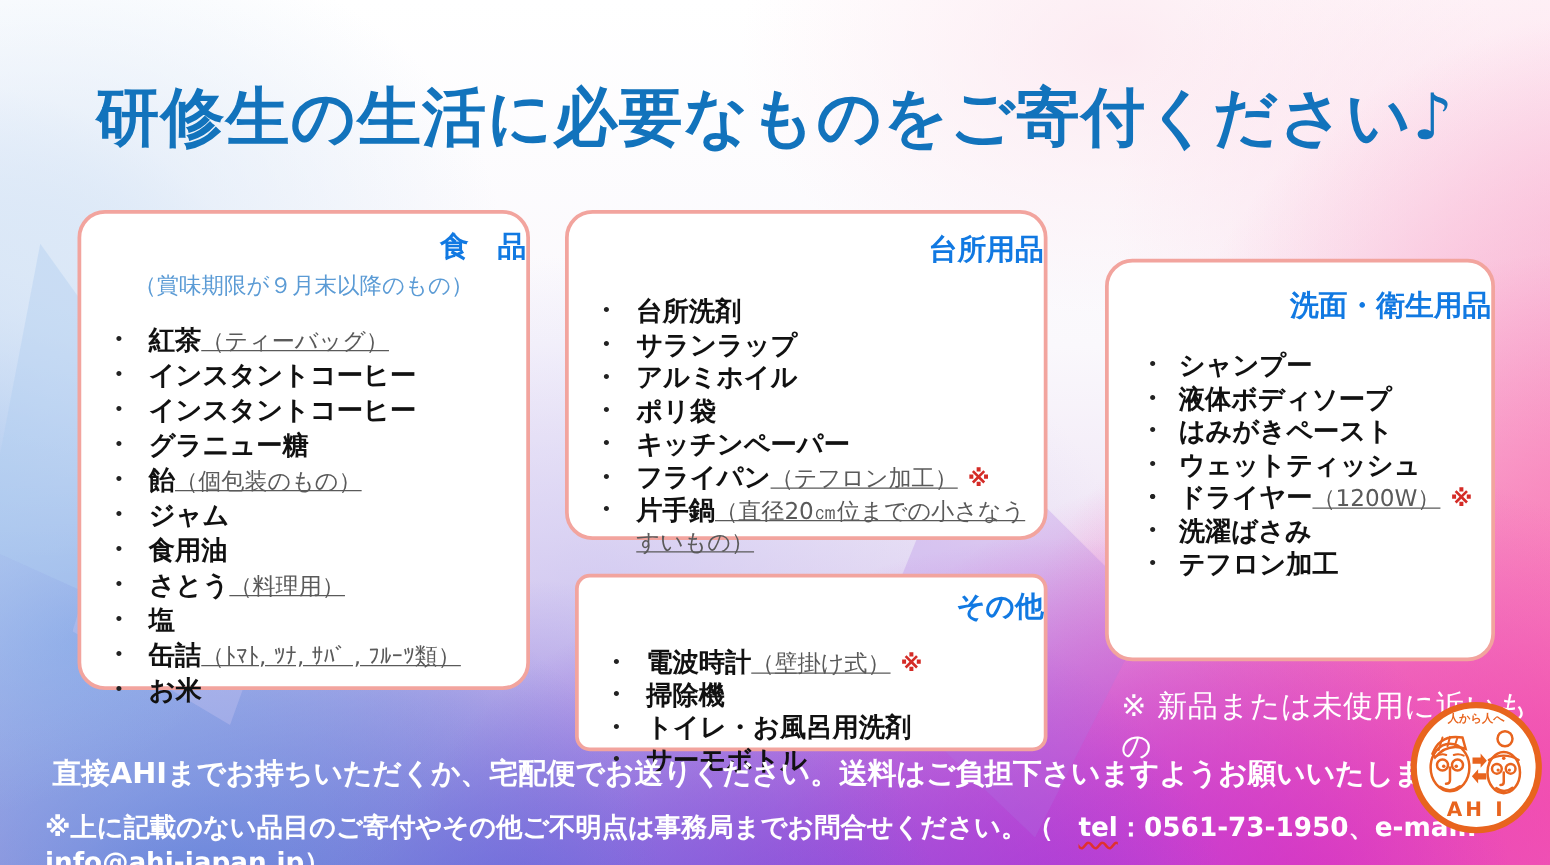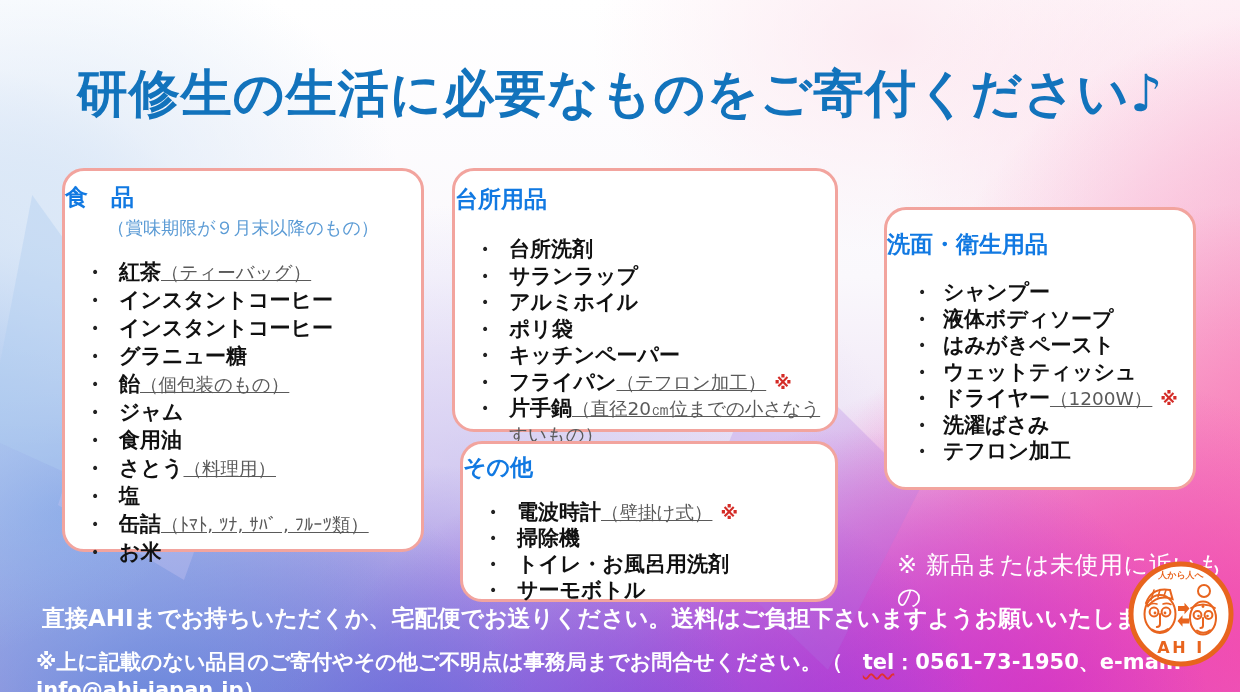--- a/index.html
+++ b/index.html
@@ -36,24 +36,24 @@
   .title {
     position:absolute; left:0; top:60px; width:100%; text-align:center;
     font-size:51px; font-weight:800; letter-spacing:1px; color:#1273BC;
   }
 
   .box {
     position:absolute; background:#fff; border:3px solid #F2A49E; border-radius:22px;
   }
   .box-food    { left:62px;  top:168px; width:362px; height:384px; padding-top:11px; }
   .box-kitchen { left:452px; top:168px; width:386px; height:264px; padding-top:13px; }
-  .box-hygiene { left:884px; top:207px; width:312px; height:283px; padding-top:19px; }
-  .box-other   { left:460px; top:441px; width:378px; height:161px; padding-top:8px; }
+  .box-hygiene { left:884px; top:207px; width:312px; height:322px; padding-top:19px; }
+  .box-other   { left:460px; top:459px; width:378px; height:142px; padding-top:8px;border-radius:12px; }
 
-  .box-title { text-align:left; font-size:23px; font-weight:800; color:#1179E2; }
+  .box-title { text-align:right; font-size:23px; font-weight:800; color:#1179E2; }
   .box-subtitle { text-align:center; font-size:18px; font-weight:400; color:#5B9BD5; margin-top:3px; }
 
   ul.items { list-style:none; }
   .box-food    ul.items { margin-top:19px; }
   .box-kitchen ul.items { margin-top:22px; }
   .box-hygiene ul.items { margin-top:20px; }
   .box-other   ul.items { margin-top:17px; }
 
   li.item { position:relative; padding-left:54px; padding-right:10px; color:#111; }
   .box-food    li.item { line-height:26px; }

